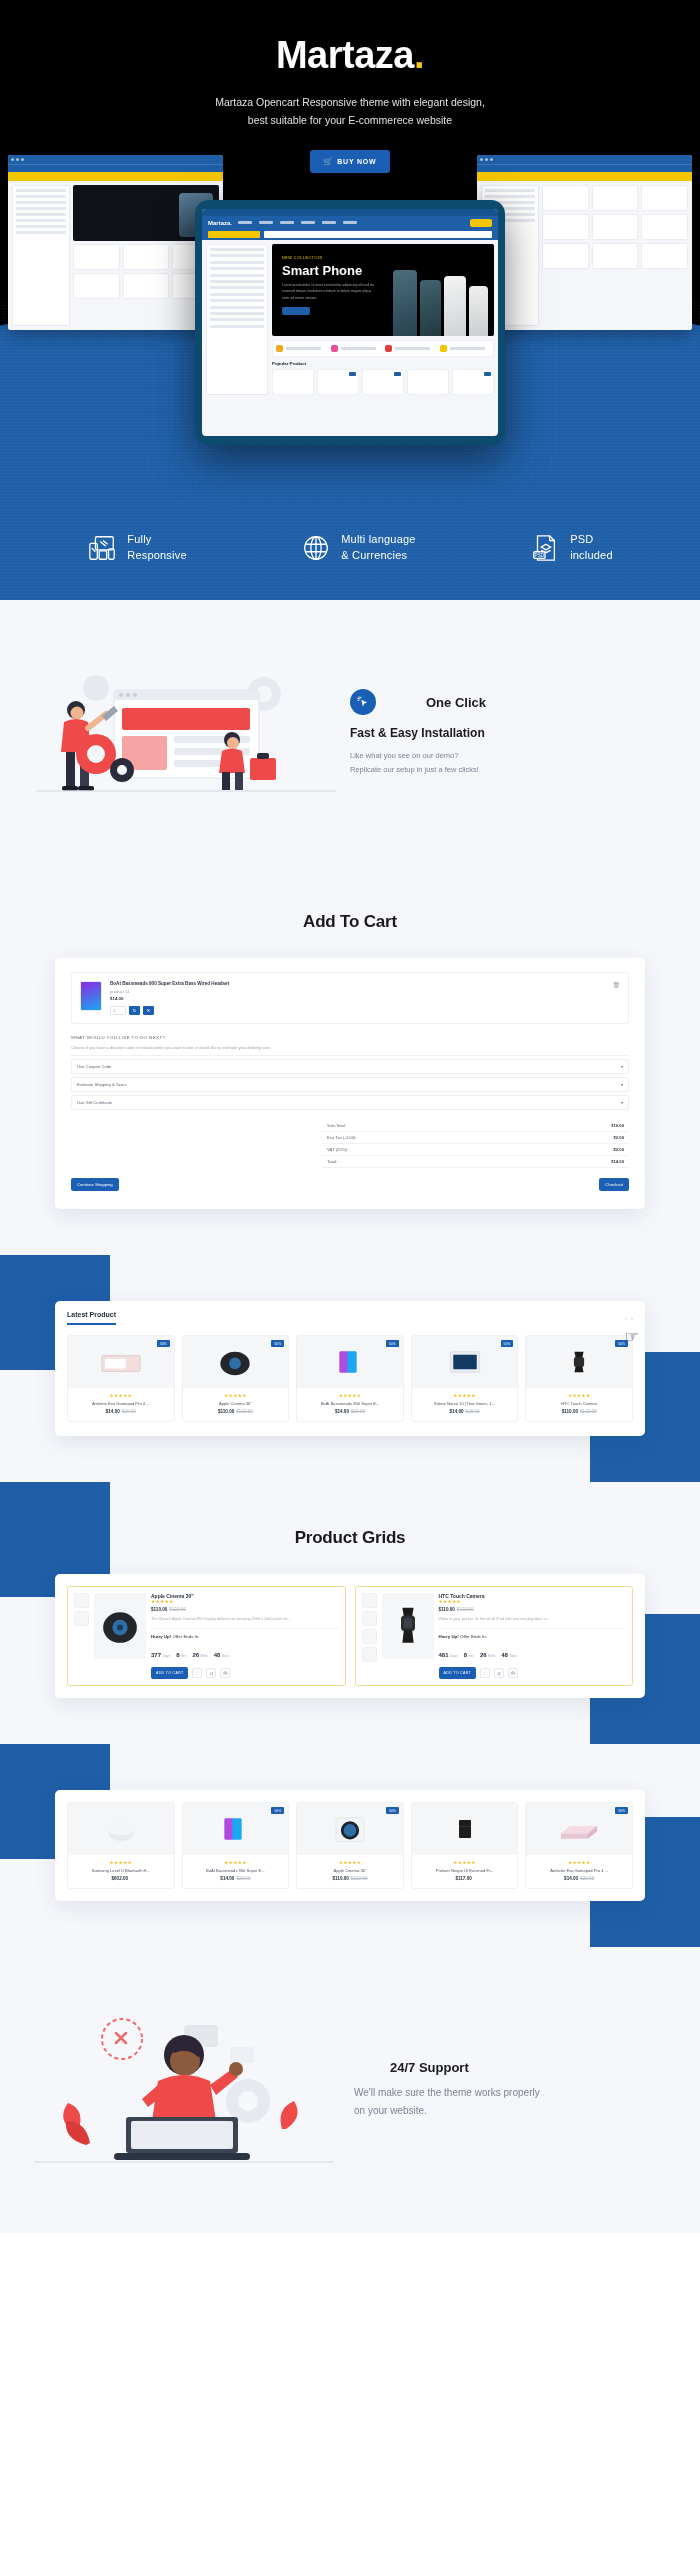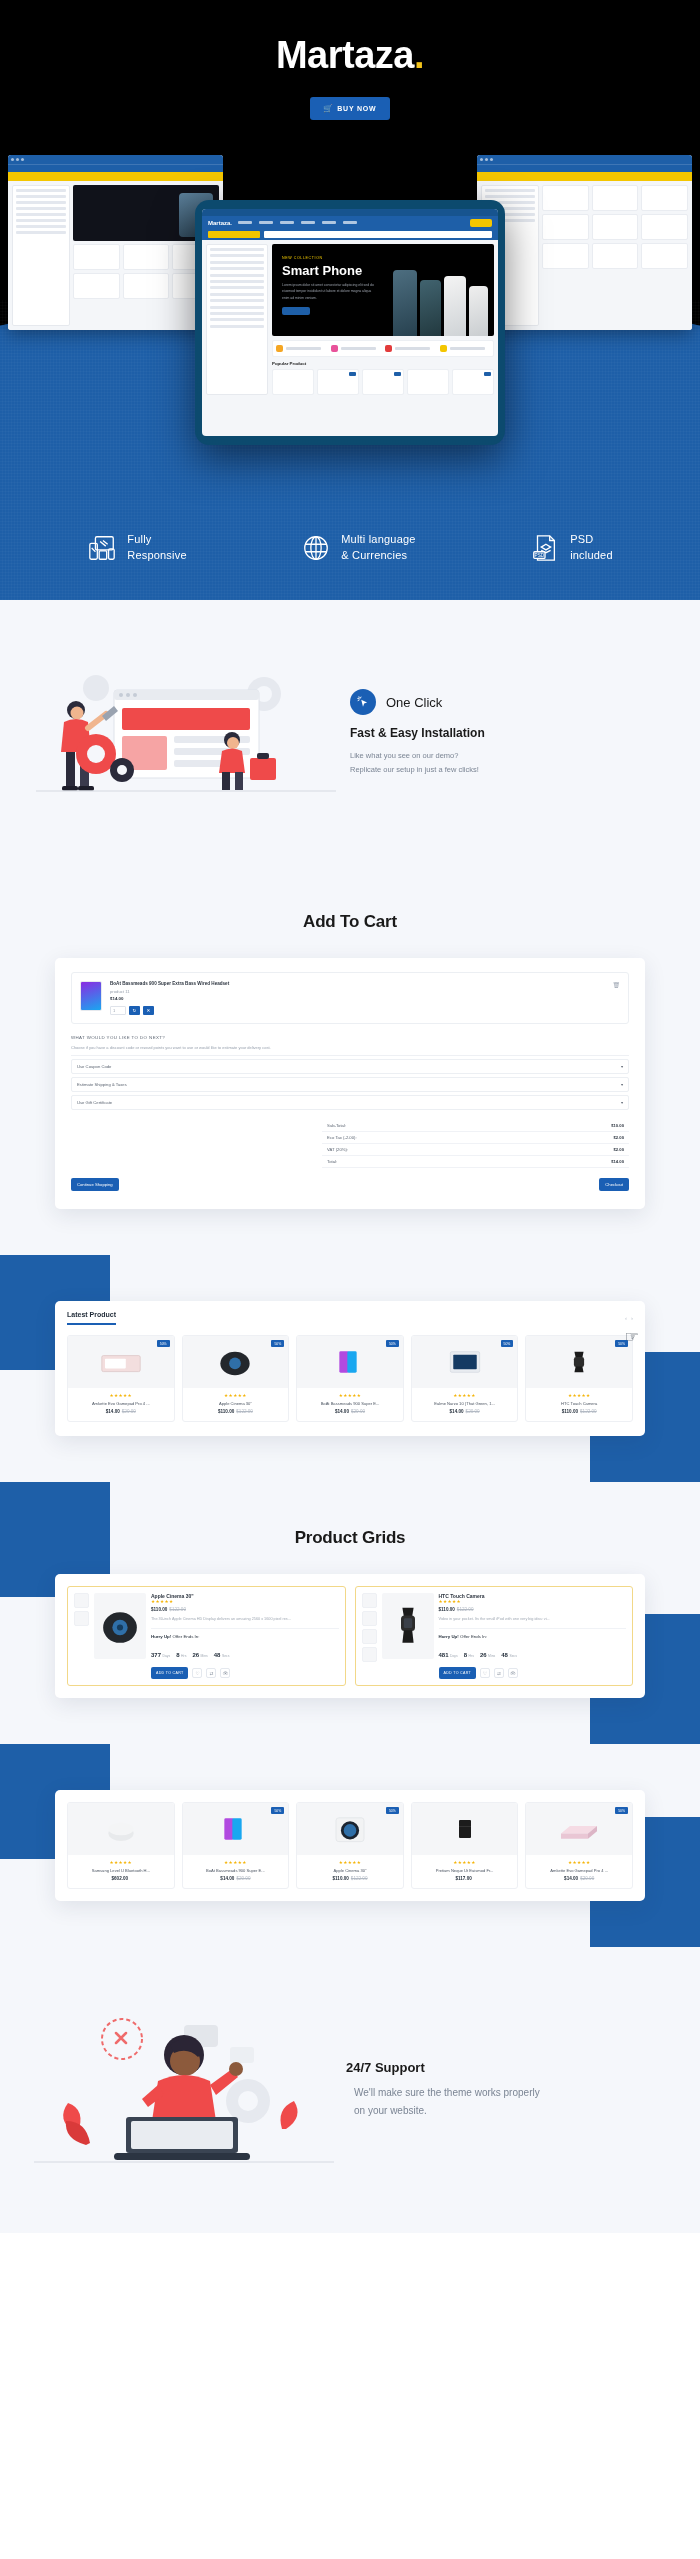--- a/index.html
+++ b/index.html
@@ -156,21 +156,21 @@
   .blue-corner { position:absolute; left:0; top:0; width:110px; height:115px; background:#1e5fa8; z-index:0;}
   .blue-corner.right { left:auto; right:0; top:auto; bottom:0; width:110px; height:130px;}
   .card-wrap { position:relative; z-index:2; margin:0 55px; background:#fff; border-radius:5px; box-shadow:0 6px 22px rgba(25,40,70,.10); }
 
   
   .oneclick { display:flex; align-items:center; gap:14px; padding: 58px 36px; background:#f5f7fb;}
   .oc-art { width: 300px; height: 150px; position:relative; flex:none;}
   .oc-text { flex:1;}
   .oc-badge { display:flex; align-items:center; gap:10px;}
   .oc-circle { width:26px; height:26px; border-radius:50%; background:#1a5fb4; display:flex; align-items:center; justify-content:center; flex:none;}
-  .oc-t1 { font-size:13px; font-weight:normal;}
+  .oc-t1 { font-size:13px; font-weight:bold;margin-left:40px;}
   .oc-t2 { font-size:12px; font-weight:bold; margin-top:11px;}
   .oc-t3 { font-size:7.5px; color:#7b8594; line-height:1.85; margin-top:9px;}
 
   
   .cart-card { padding:14px 16px 18px;}
   .cart-row { display:flex; align-items:flex-start; gap:8px; border:1px solid #eceff3; border-radius:3px; padding:8px; }
   .cart-thumb { width:22px; height:30px; border-radius:2px; background:linear-gradient(160deg,#8a2be2,#19a7f0); flex:none; border:1px solid #e6e9ee;}
   .cart-info { flex:1;}
   .cart-name { font-size:4.6px; font-weight:bold; color:#2d3540;}
   .cart-meta { font-size:4.2px; color:#98a1ae; margin-top:2.5px;}
@@ -223,34 +223,38 @@
   .g-cart { background:#1a5fb4; color:#fff; font-size:3.6px; border:none; border-radius:2px; padding:4px 5px; letter-spacing:.3px; cursor:pointer;}
   .g-ic { width:10px; height:10px; border:1px solid #e4e8ee; border-radius:2px; display:flex; align-items:center; justify-content:center; font-size:4.6px; color:#8d96a3;}
 
   
   .hover-items { display:flex; gap:7px; padding:12px;}
 
   
   .support { display:flex; align-items:center; gap:12px; padding:58px 34px; background:#f5f7fb;}
   .sup-art { width: 300px; height:170px; position:relative; flex:none;}
   .sup-text { flex:1;}
-  .sup-t1 { font-size:13px; font-weight:bold;}
+  .sup-t1 { font-size:13px; font-weight:bold;margin-left:44px;}
   .sup-t2 { font-size:10px; color:#7b8594; line-height:1.85; margin-top:9px;margin-left:8px;}
 
   svg { display:block; }
 </style>
 </head>
 <body>
 
 <div class="page">
 
   <section class="hero">
     <h1 class="hero-title">
       <span>Martaza</span><span class="dot">.</span>
     </h1>
+    <p class="hero-sub">
+      <span>Martaza Opencart Responsive theme with elegant design,</span><br>
+      <span>best suitable for your E-commerece website</span>
+    </p>
     <button class="buy-now">
       <span class="cart">🛒</span><span>BUY NOW</span>
     </button>
 
     <div class="blue-slab"></div>
 
     <div class="mock mock-left">
       <div class="mock-bar">
           <i></i>
           <i></i>

